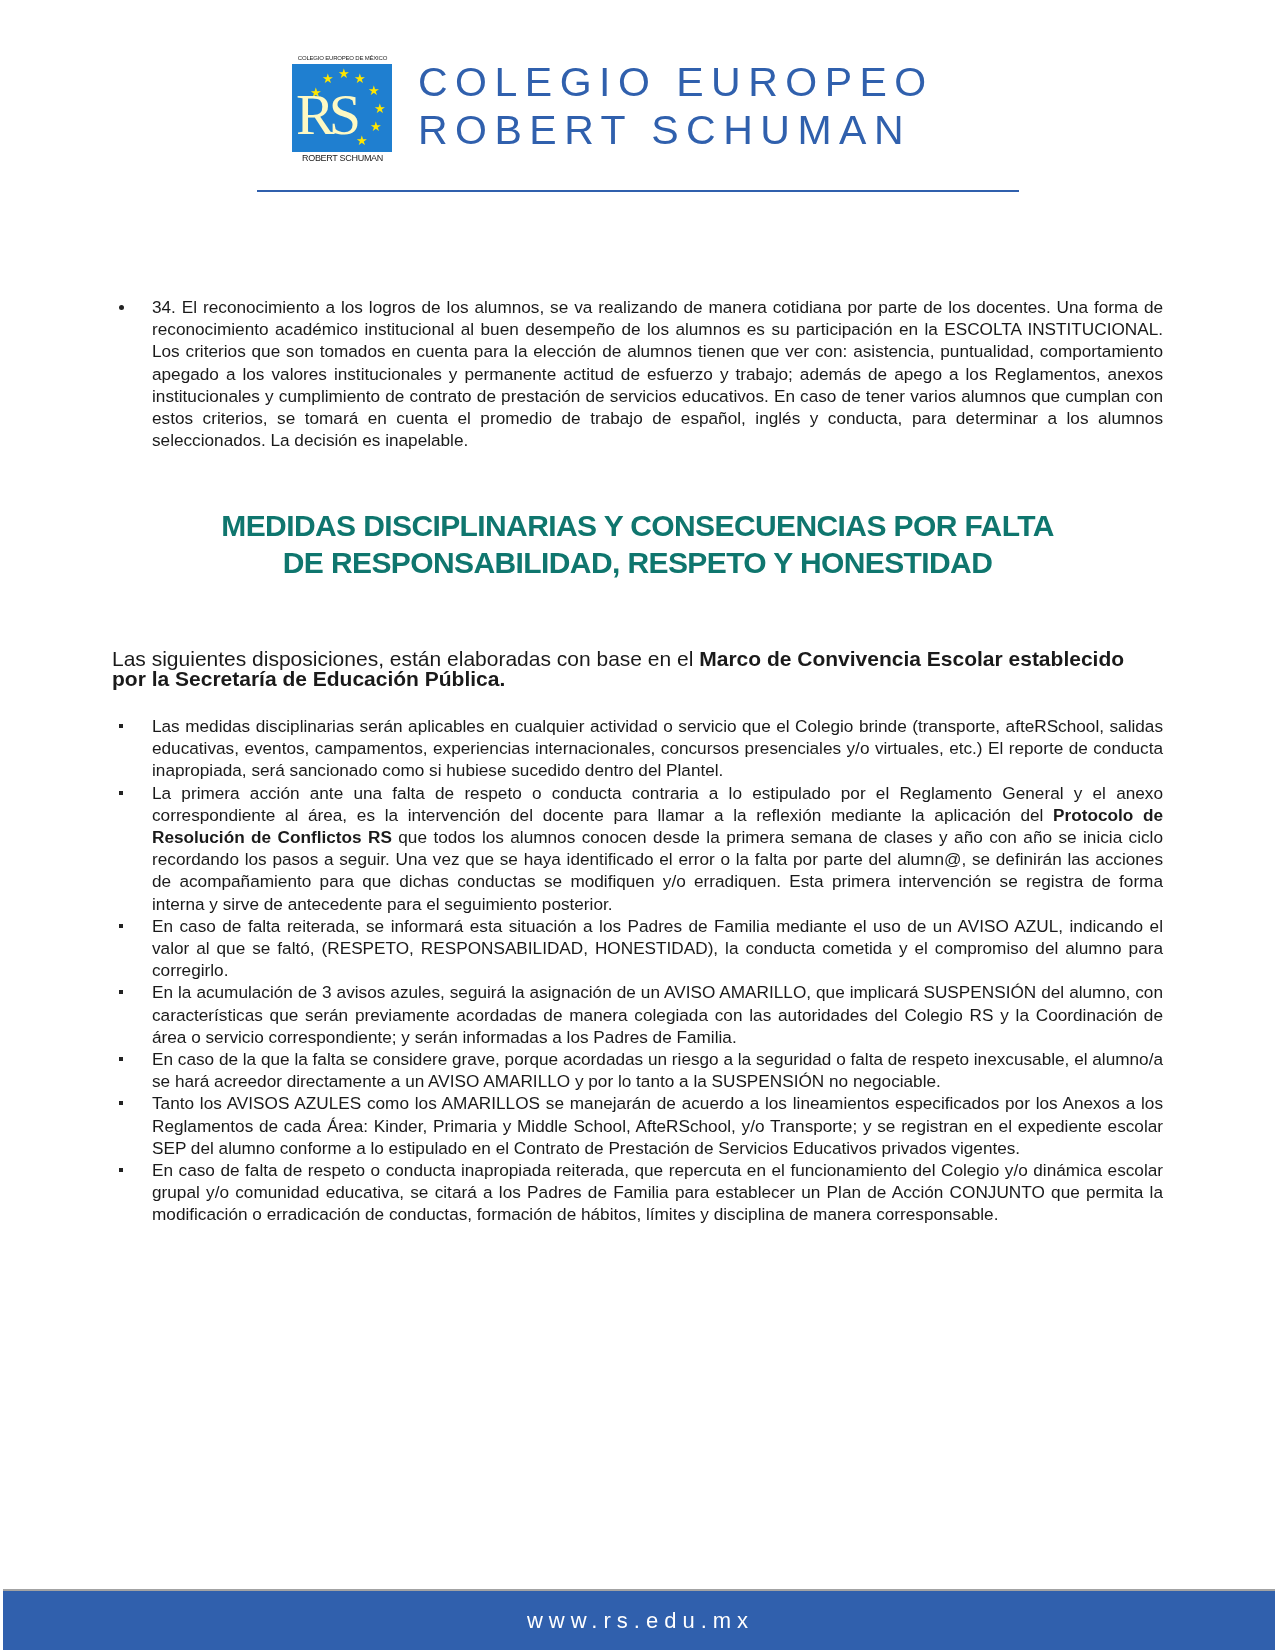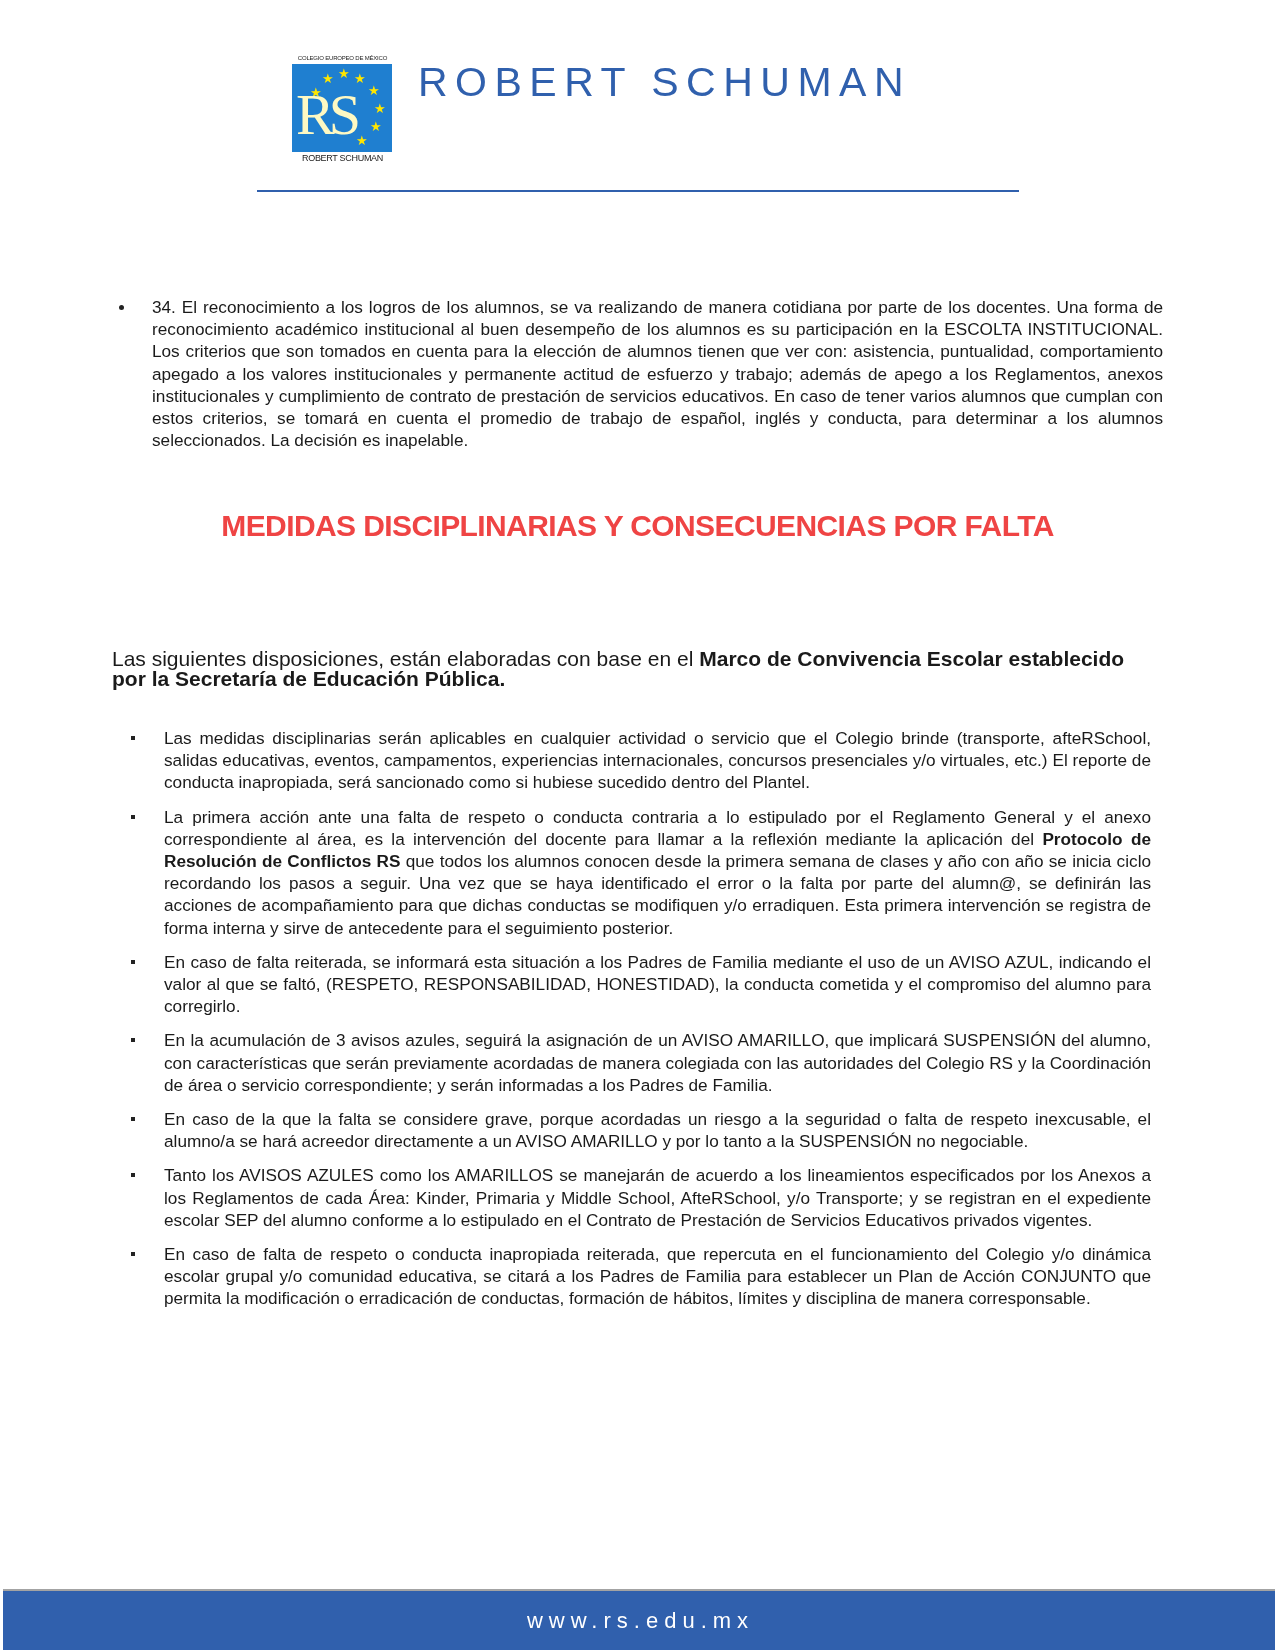--- a/index.html
+++ b/index.html
@@ -11,24 +11,24 @@
     .logo { position: absolute; left: 290px; top: 55px; width: 105px; height: 110px; }
     .logo-top { position: absolute; left: 0; top: 0; width: 105px; font-size: 6px; color: #222; text-align: center; white-space: nowrap; letter-spacing: -0.2px; }
     .logo-box { position: absolute; left: 2px; top: 9px; width: 100px; height: 88px; background: #1f7fd0; }
     .logo-rs { position: absolute; left: 4px; top: 22px; font-family: "Liberation Serif", serif; font-size: 58px; color: #fef9c3; letter-spacing: -6px; line-height: 1; }
     .logo-bottom { position: absolute; left: 0; top: 98px; width: 105px; font-size: 9px; color: #222; text-align: center; white-space: nowrap; letter-spacing: -0.3px; }
     .star { position: absolute; color: #ffe600; font-size: 13px; line-height: 1; }
     .school-name { position: absolute; left: 418px; top: 58px; color: #3060ad; font-size: 41px; letter-spacing: 7.5px; line-height: 48px; font-weight: normal; }
     .header-rule { position: absolute; left: 257px; top: 190px; width: 762px; height: 2px; background: #3060ad; }
     .content { position: absolute; left: 115px; top: 268px; width: 1048px; font-size: 17.2px; line-height: 22.2px; }
     .item { position: relative; padding-left: 37px; text-align: justify; margin-top: 28px; }
-    .sec-title { position: absolute; left: 100px; top: 507px; width: 1075px; text-align: center; color: #ef4444; font-weight: bold; font-size: 30px; line-height: 37px; letter-spacing: -0.6px; }
+    .sec-title { position: absolute; left: 100px; top: 507px; width: 1075px; text-align: center; color: #0f766e; font-weight: bold; font-size: 30px; line-height: 37px; letter-spacing: -0.6px; }
     .intro { position: absolute; left: 112px; top: 649px; width: 1050px; font-size: 21px; line-height: 20px; }
     .list { position: absolute; left: 115px; top: 715px; width: 1048px; font-size: 17.2px; line-height: 22.2px; }
-    .list .item { margin: 12px; }
+    .list .item { margin: 0; }
     .sq { display: inline-block; width: 4px; height: 4px; background: #222; position: absolute; left: 4px; top: 9px; }
     .dot { display: inline-block; width: 5px; height: 5px; border-radius: 50%; background: #222; position: absolute; left: 4px; top: 9px; }
     b { font-weight: bold; }
     .footer { position: absolute; left: 3px; top: 1589px; width: 1275px; height: 61px; background: #3060ad; border-top: 2px solid #a3a3a3; }
     .footer-url { position: absolute; left: 0; width: 1275px; top: 17px; text-align: center; color: #ffffff; font-size: 22px; letter-spacing: 6px; }
   </style>
 </head>
 <body>
 
 <div class="header">
@@ -41,34 +41,36 @@
       <span class="star" style="left:18px;top:22px;">★</span>
       <span class="star" style="left:76px;top:20px;">★</span>
       <span class="star" style="left:82px;top:38px;">★</span>
       <span class="star" style="left:78px;top:56px;">★</span>
       <span class="star" style="left:64px;top:70px;">★</span>
       <span class="logo-rs">RS</span>
     </div>
     <div class="logo-bottom">ROBERT SCHUMAN</div>
   </div>
   <div class="school-name">
+    <div>COLEGIO EUROPEO</div>
     <div>ROBERT SCHUMAN</div>
   </div>
   <div class="header-rule"></div>
 </div>
 
 <div class="content">
   <div class="item">
     <span class="dot"></span>
     <span>34.  El reconocimiento a los logros de los alumnos, se va realizando de manera cotidiana por parte de los docentes. Una forma de reconocimiento académico institucional al buen desempeño de los alumnos es su participación en la ESCOLTA INSTITUCIONAL. Los criterios que son tomados en cuenta para la elección de alumnos tienen que ver con: asistencia, puntualidad, comportamiento apegado a los valores institucionales y permanente actitud de esfuerzo y trabajo; además de apego a los Reglamentos, anexos institucionales y cumplimiento de contrato de prestación de servicios educativos. En caso de tener varios alumnos que cumplan con estos criterios, se tomará en cuenta el promedio de trabajo de español, inglés y conducta, para determinar a los alumnos seleccionados. La decisión es inapelable.</span>
   </div>
 </div>
 
 <div class="sec-title">
   <div>MEDIDAS DISCIPLINARIAS Y CONSECUENCIAS POR FALTA</div>
+  <div>DE RESPONSABILIDAD, RESPETO Y HONESTIDAD</div>
 </div>
 
 <div class="intro">
   <span>Las siguientes disposiciones, están elaboradas con base en el </span><b>Marco de Convivencia Escolar establecido por la Secretaría de Educación Pública.</b>
 </div>
 
 <div class="list">
   <div class="item"><span class="sq"></span><span>Las medidas disciplinarias serán aplicables en cualquier actividad o servicio que el Colegio brinde (transporte, afteRSchool, salidas educativas, eventos, campamentos, experiencias internacionales, concursos presenciales y/o virtuales, etc.) El reporte de conducta inapropiada, será sancionado como si hubiese sucedido dentro del Plantel.</span></div>
   <div class="item"><span class="sq"></span><span>La primera acción ante una falta de respeto o conducta contraria a lo estipulado por el Reglamento General y el anexo correspondiente al área, es la intervención del docente para llamar a la reflexión mediante la aplicación del </span><b>Protocolo de Resolución de Conflictos RS</b><span> que todos los alumnos conocen desde la primera semana de clases y año  con año se inicia ciclo recordando los pasos a seguir. Una vez que se haya identificado  el error o la falta por parte del alumn@, se definirán las acciones de acompañamiento para que dichas conductas se modifiquen y/o erradiquen. Esta primera intervención se registra de forma interna y sirve de antecedente para el seguimiento posterior.</span></div>
   <div class="item"><span class="sq"></span><span>En caso de falta reiterada, se informará esta situación a los Padres de Familia mediante el uso de un AVISO AZUL, indicando el valor al que se faltó, (RESPETO, RESPONSABILIDAD, HONESTIDAD), la conducta cometida y el compromiso del alumno para corregirlo.</span></div>

